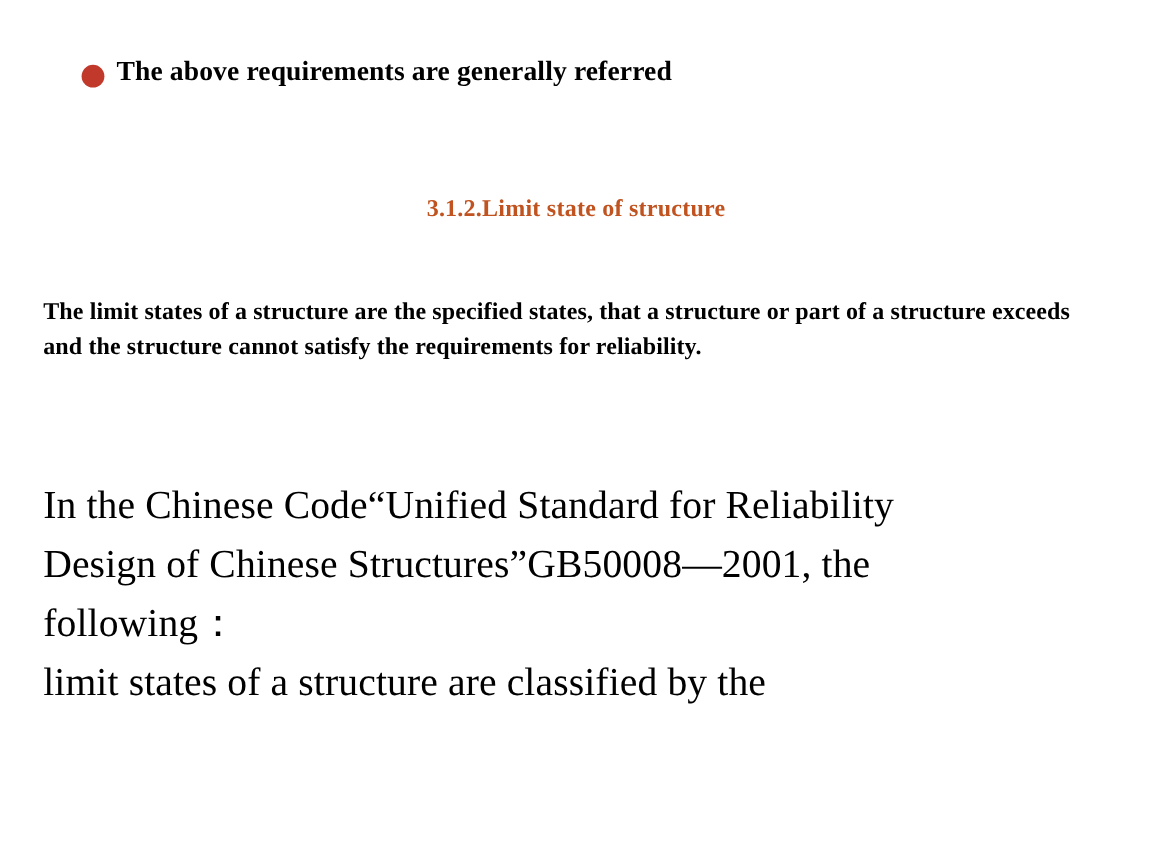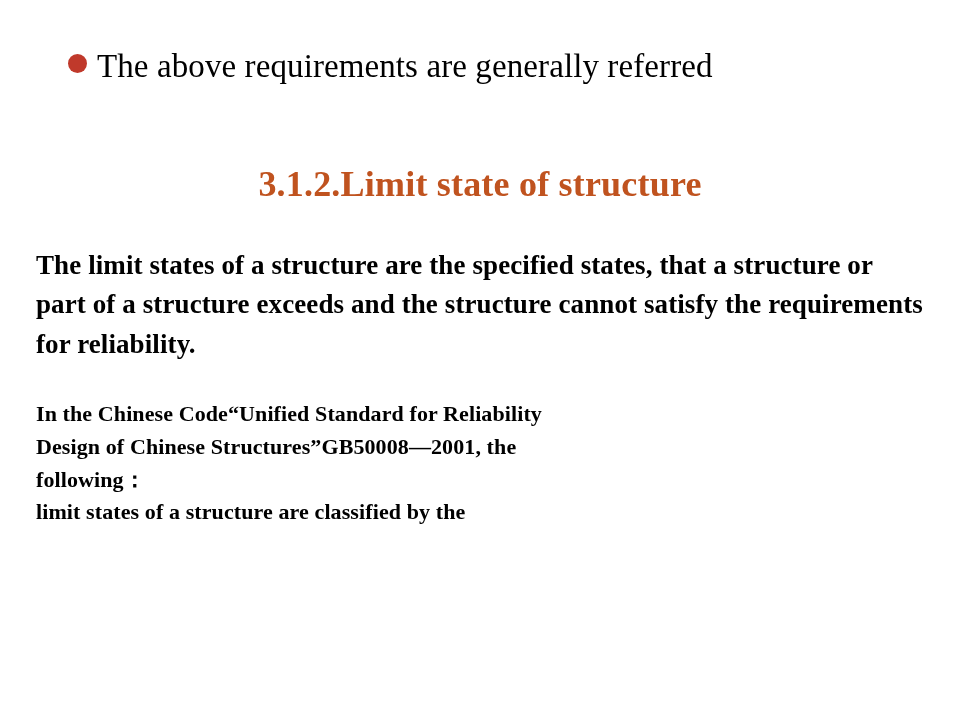--- a/index.html
+++ b/index.html
@@ -33,63 +33,63 @@
   .bullet-dot {
     width: 19px;
     height: 19px;
     border-radius: 50%;
     background: #C0392B;
     margin-top: 10px;
     margin-right: 10px;
     flex: 0 0 auto;
   }
   .bullet-text {
-    font-size: 33px;
-    font-weight: normal;
+    font-size: 23px;
+    font-weight: bold;
     line-height: 1.38;
     letter-spacing: 0.1px;
   }
   .bullet-text .line2 {
     display: block;
     padding-left: 14px;
   }
 
   
   .section-heading {
     position: absolute;
     left: 0;
     top: 163px;
     width: 960px;
     text-align: center;
     color: #C0531F;
-    font-size: 36px;
+    font-size: 20px;
     font-weight: bold;
     letter-spacing: 0.2px;
   }
 
   
   .para1 {
     position: absolute;
     left: 36px;
     top: 246px;
     width: 890px;
-    font-size: 27px;
+    font-size: 20px;
     font-weight: bold;
     line-height: 1.46;
     letter-spacing: 0.1px;
   }
 
   
   .para2 {
     position: absolute;
     left: 36px;
     top: 398px;
     width: 880px;
-    font-size: 22px;
-    font-weight: bold;
+    font-size: 33px;
+    font-weight: normal;
     line-height: 1.49;
     letter-spacing: 0.1px;
   }
   .para2 .ln {
     display: block;
   }
 </style>
 </head>
 <body>
 

